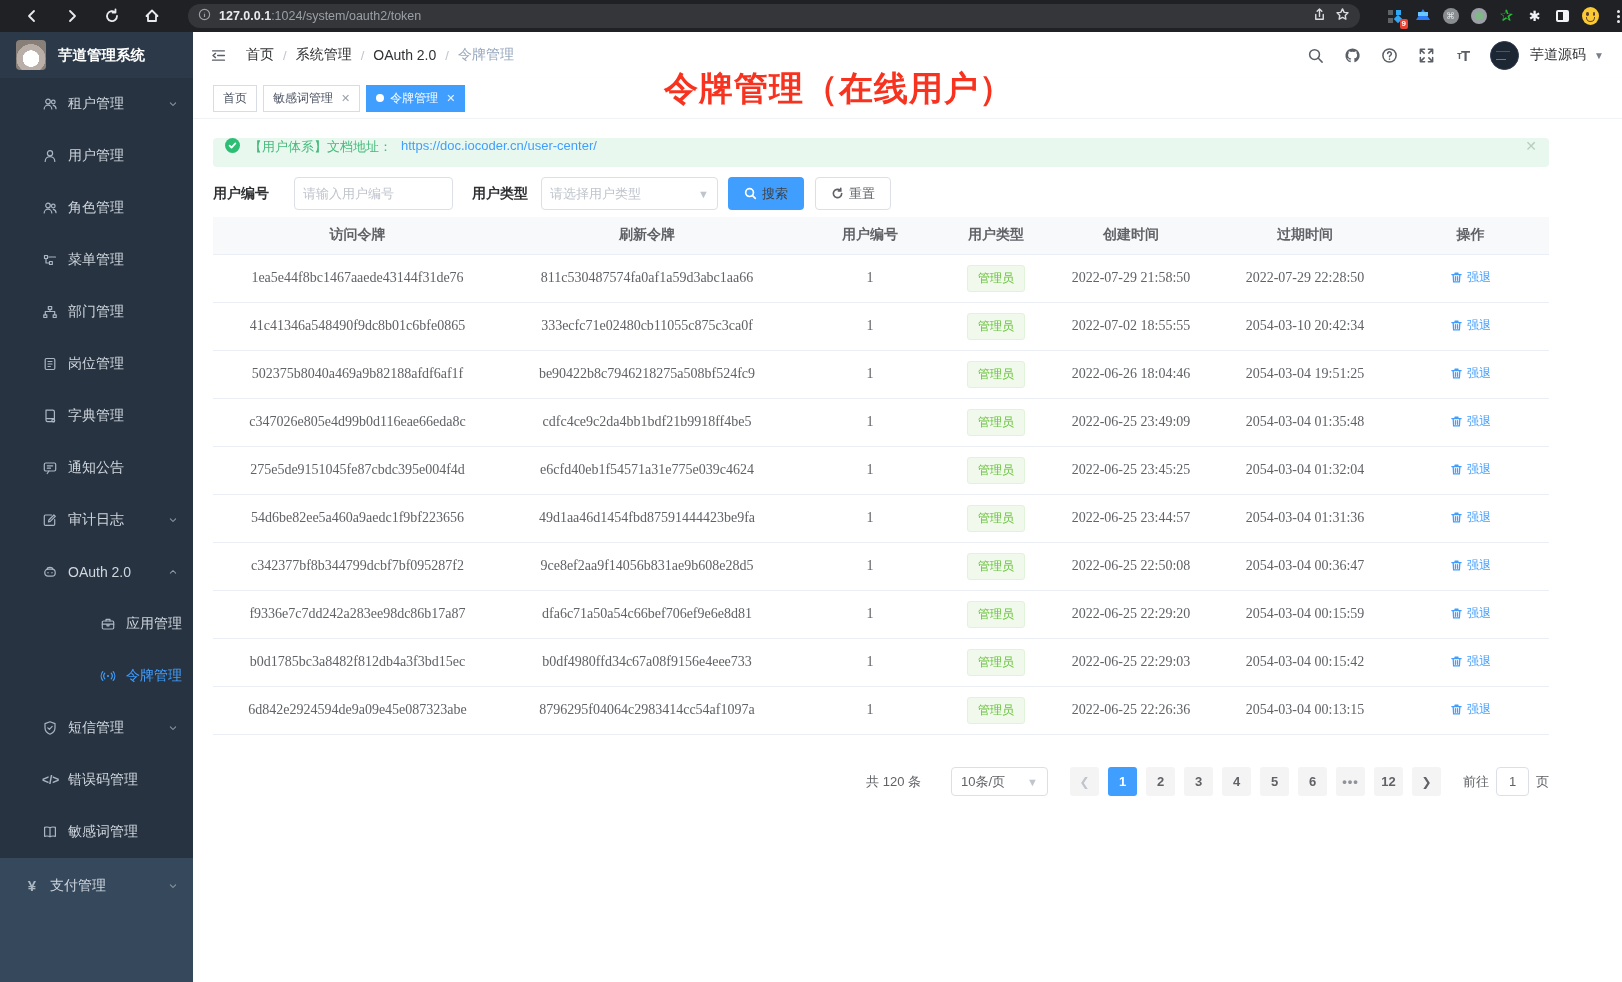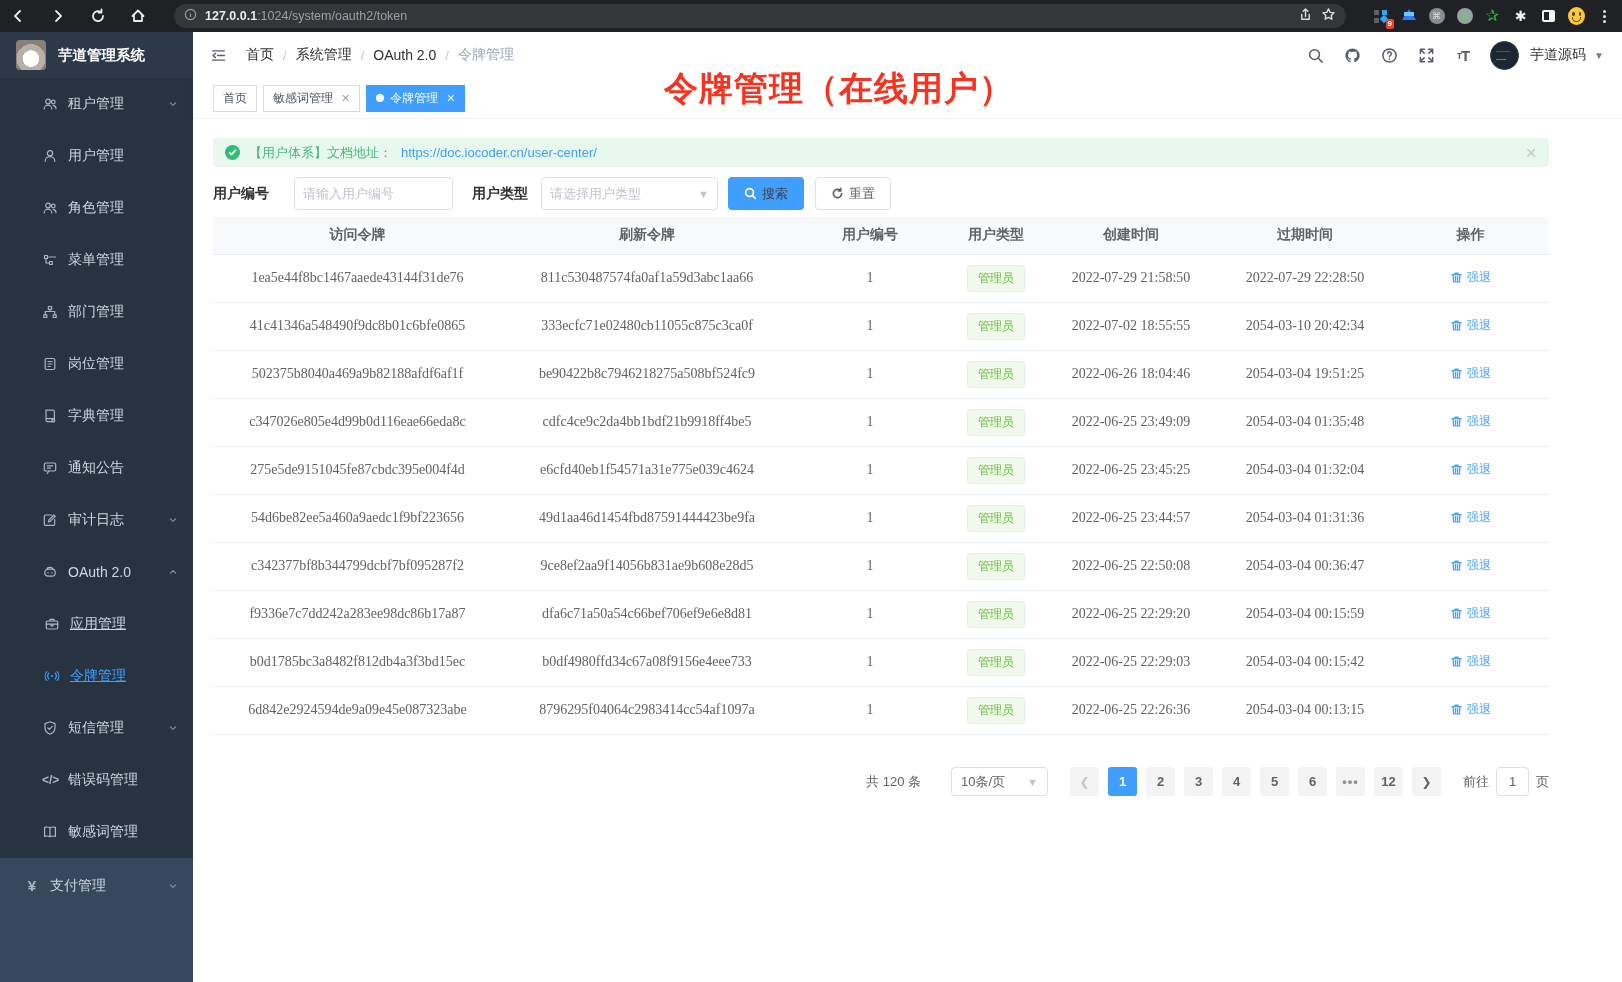--- a/index.html
+++ b/index.html
@@ -1,21 +1,21 @@
 <!DOCTYPE html>
 <html><head>
 <meta charset="utf-8">
 <style>
   * { box-sizing: border-box; margin: 0; padding: 0; }
   html,body { width:1622px; height:982px; overflow:hidden; background:#fff;
     font-family:"Liberation Sans", sans-serif; }
 
   
   .browser { position:absolute; top:0; left:0; width:1622px; height:32px;
-    background:#202124; display:flex; align-items:center; padding:0 6px; gap:16px; }
+    background:#202124; display:flex; align-items:center; padding:0 20px; gap:16px; }
   .bnav { width:24px; height:24px; border-radius:50%; display:flex; align-items:center;
     justify-content:center; color:#e8eaed; font-size:15px; flex:0 0 auto; cursor:pointer; }
   .bnav svg { width:16px; height:16px; stroke:#e8eaed; fill:none; stroke-width:1.8;
     stroke-linecap:round; stroke-linejoin:round; }
   .url-pill { height:24px; background:#35363a; border-radius:13px; flex:0 0 1172px;
     margin-left:8px; display:flex; align-items:center; padding:0 10px; gap:8px; }
   .url-pill .info svg{ width:13px; height:13px; stroke:#9aa0a6; fill:none; stroke-width:1.4;}
   .url-text { font-size:12.5px; color:#9aa0a6; white-space:nowrap; overflow:hidden; flex:1;}
   .url-text b { color:#e8eaed; font-weight:bold; }
   .pill-ic { color:#dadce0; }
@@ -65,21 +65,21 @@
     background:#2b3949; }
   .logo-img { width:30px; height:30px; border-radius:4px; flex:0 0 auto;
     background:radial-gradient(circle at 50% 62%, #fff 0 34%, #b9aeA8 35% 60%, #887f78 61%);}
   .logo-title { color:#fff; font-size:14.5px; font-weight:bold; white-space:nowrap; }
   .menu { position:absolute; left:0; right:0; }
   .menu.m-dark { top:46px; }
   .menu.m-base { top:826px; }
   .mi { height:52px; display:flex; align-items:center; gap:10px; color:#cfd6de;
     font-size:14px; cursor:pointer; padding-left:42px; position:relative; }
   .m-base .mi { padding-left:24px; height:56px; }
-  .mi.sub { padding-left:44px;text-decoration:underline; }
+  .mi.sub { padding-left:100px; }
   .mi svg.ic { width:16px; height:16px; stroke:#aab6c2; fill:none; stroke-width:1.2;
     stroke-linecap:round; stroke-linejoin:round; flex:0 0 auto;}
   .mi .ictxt { width:16px; text-align:center; color:#aab6c2; font-size:12px; font-weight:bold;
     flex:0 0 auto; line-height:16px;}
   .mi.active, .mi.active .ictxt { color:#409eff; }
   .mi.active svg.ic { stroke:#409eff; }
   .mi .arr { position:absolute; right:14px; width:12px; height:12px; stroke:#8f9aa5;
     fill:none; stroke-width:1.4; stroke-linecap:round; stroke-linejoin:round;}
   .mi .arr.up { transform:rotate(180deg); }
 
@@ -118,21 +118,21 @@
   .tag.active .x { color:#e8f2ff; }
 
   
   .red-title { position:absolute; left:664px; top:66px; font-size:34px; font-weight:600;
     color:#f7321e; letter-spacing:1px; white-space:nowrap; z-index:5; }
 
   
   .content { position:absolute; top:119px; left:193px; width:1429px; height:863px;
     background:#fff; }
   .alert { position:absolute; left:20px; top:19px; width:1336px; height:29px;
-    background:#e8f8ee; border-radius:4px; display:flex; align-items:center; gap:9px;
+    background:#e8f8ee; border-radius:4px; display:flex; gap:9px;
     padding:0 12px; font-size:13px; }
   .alert .chk { width:15px; height:15px; border-radius:50%; background:#2ebd74; display:flex;
     align-items:center; justify-content:center; flex:0 0 auto;}
   .alert .chk svg{ width:9px; height:9px; stroke:#fff; fill:none; stroke-width:2;
     stroke-linecap:round; stroke-linejoin:round;}
   .alert .atxt { color:#47b97c; }
   .alert a { color:#409eff; text-decoration:none; }
   .alert .close { margin-left:auto; color:#b9cdbf; font-size:14px; cursor:pointer; }
 
   .form-row { position:absolute; left:20px; top:58px; width:1336px; height:33px;

